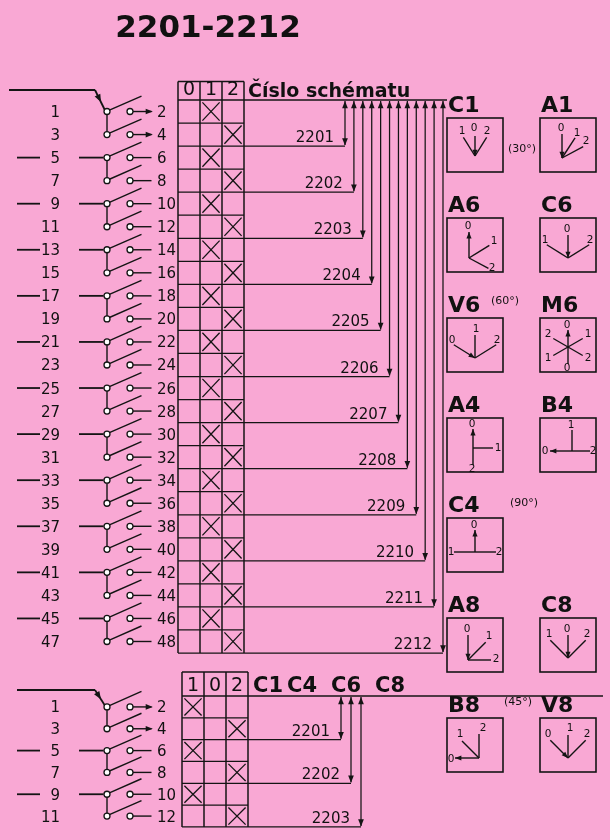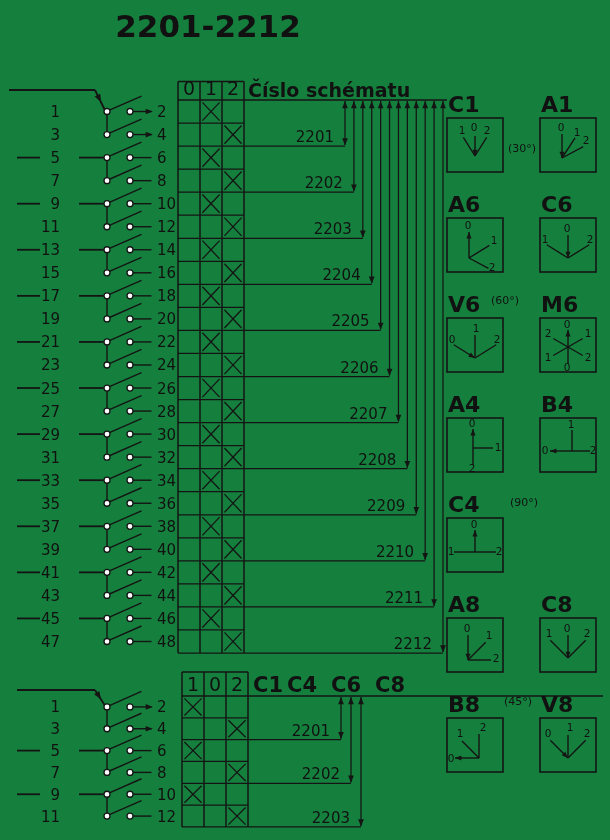--- a/index.html
+++ b/index.html
@@ -1,16 +1,16 @@
 <!DOCTYPE html>
 <html><head>
 <meta charset="utf-8">
 <style>
   html,body{margin:0;padding:0;background:#fff;}
-  #page{position:relative;width:610px;height:840px;background:#15803d;overflow:hidden;
+  #page{position:relative;width:610px;height:840px;background:#f9a8d4;overflow:hidden;
         font-family:"DejaVu Sans","Liberation Sans",sans-serif;}
   svg text{font-family:"DejaVu Sans","Liberation Sans",sans-serif;fill:#111;}
   svg line, svg circle, svg rect{stroke-linecap:butt;}
 </style>
 </head>
 <body>
 
 <div id="page">
   <svg id="diagram" width="610" height="840" viewBox="0 0 610 840">
     <text x="208" y="37" text-anchor="middle" font-size="31" font-weight="bold">2201-2212</text>

